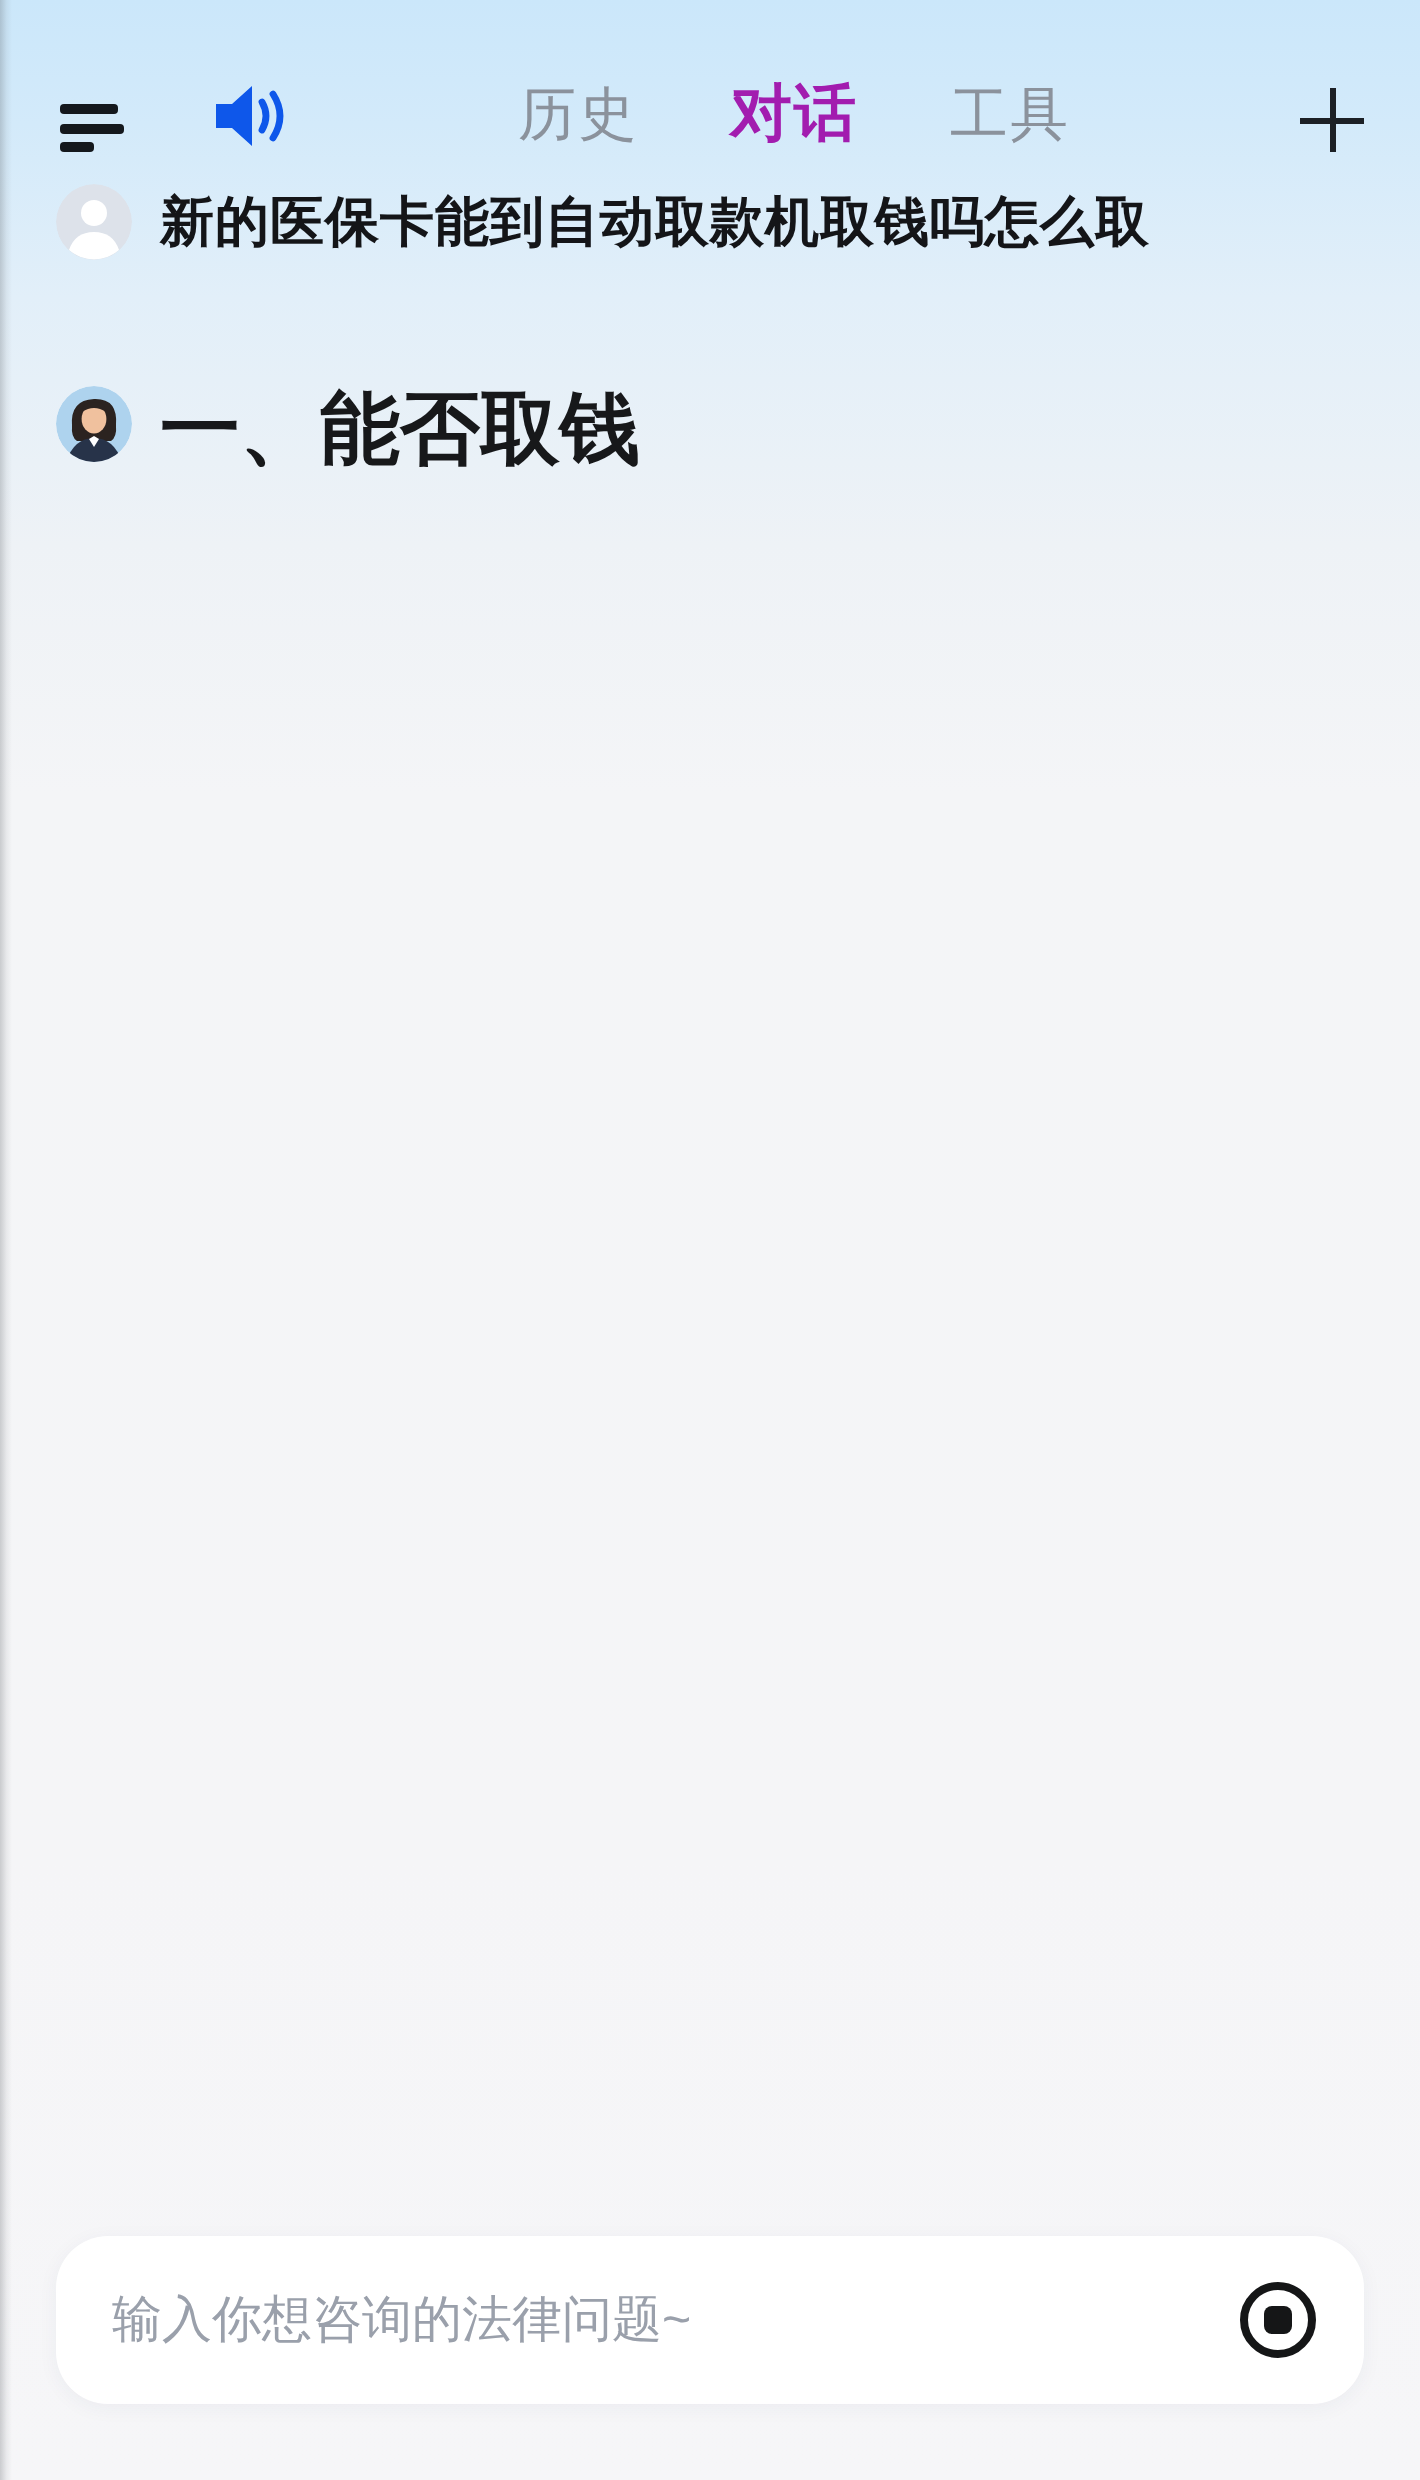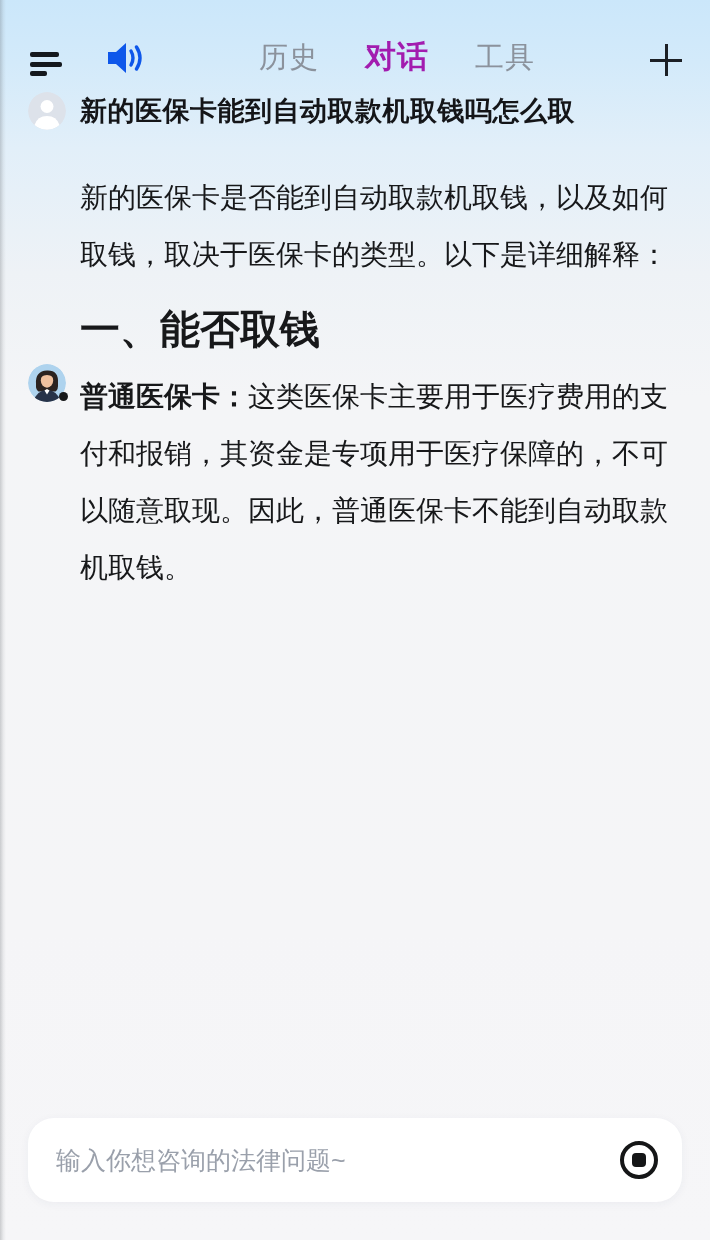--- a/index.html
+++ b/index.html
@@ -128,24 +128,22 @@
       <svg width="38" height="38" viewBox="0 0 38 38">
         <circle cx="19" cy="19" r="19" fill="#aed3ee"></circle>
         <path d="M8 20 q-1 -13 11 -13.5 q12 -0.5 11 13 q0.5 6 -2.5 8 h-17 q-3 -2 -2.5 -7.5 z" fill="#2b2320"></path>
         <ellipse cx="19" cy="16.5" rx="6.2" ry="7.2" fill="#f0c19e"></ellipse>
         <path d="M13 13 q6 -4 12 0 q0 -5 -6 -5 q-6 0 -6 5 z" fill="#2b2320"></path>
         <path d="M5 38 q4 -12 14 -12 q10 0 14 12 z" fill="#273349"></path>
         <path d="M16.5 26.5 l2.5 4 l2.5 -4 l-2.5 -1.5 z" fill="#ffffff"></path>
       </svg>
     </div>
     <div class="ai-content">
-      <div class="ai-intro">新的医保卡是否能到自动取款机取钱，以及如何取钱，取决于医保卡的类型。以下是详细解释：</div>
       <div class="ai-heading">一、能否取钱</div>
       <ul class="ai-list">
-        <li><span class="b-label">普通医保卡：</span><span>这类医保卡主要用于医疗费用的支付和报销，其资金是专项用于医疗保障的，不可以随意取现。因此，普通医保卡不能到自动取款机取钱。</span></li>
       </ul>
     </div>
   </div>
 
 </div>
 
 <div class="input-bar">
   <input type="text" placeholder="输入你想咨询的法律问题~" style="">
   <div class="stop-btn">
     <div class="sq"></div>

